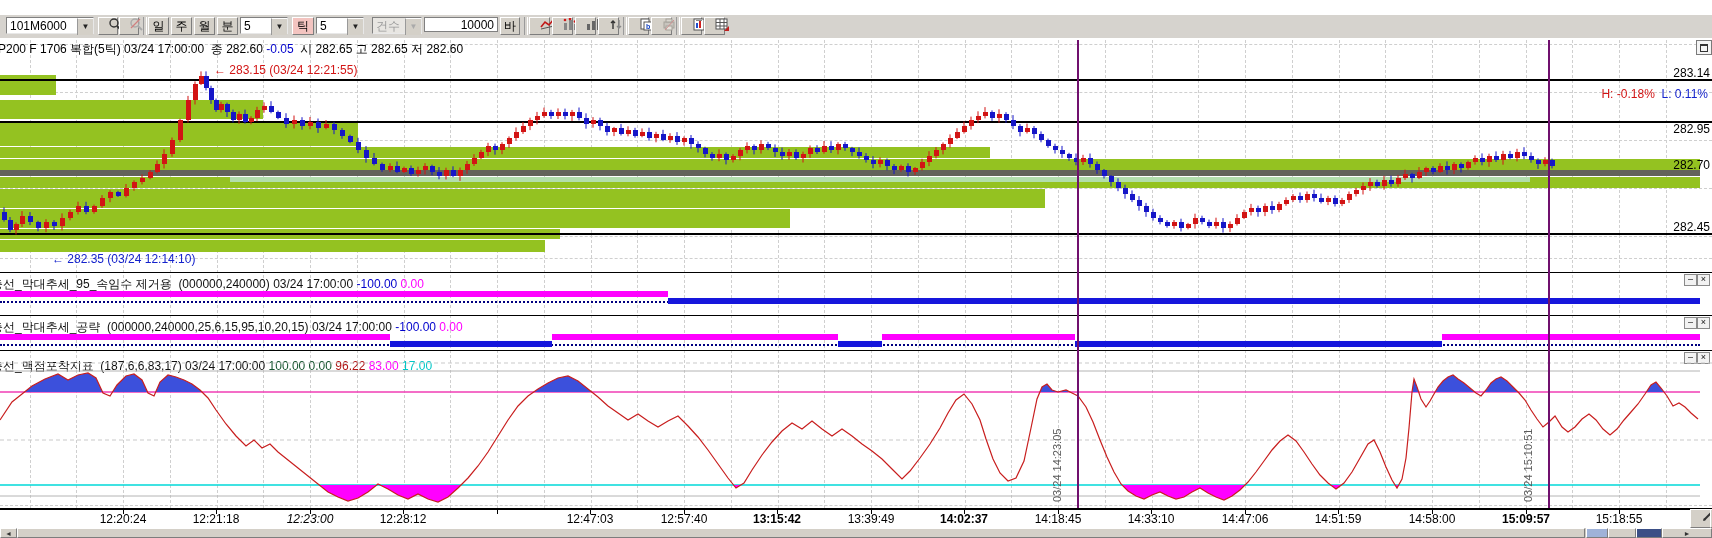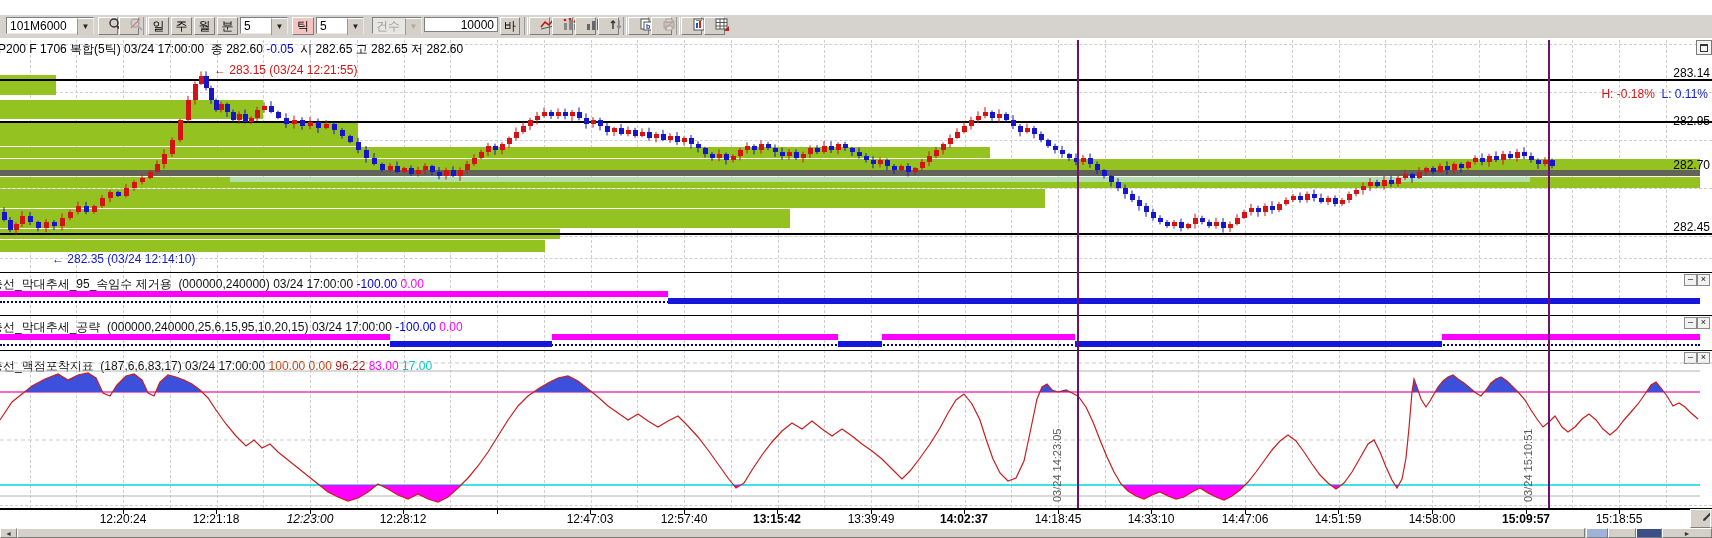--- a/index.html
+++ b/index.html
@@ -225,21 +225,21 @@
         <div class="band" style="left: 0px; top: 151px; width: 1045px; height: 19px; background: rgb(148, 194, 33);"></div>
         <div class="band" style="left: 0px; top: 171px; width: 790px; height: 19px; background: rgb(148, 194, 33);"></div>
         <div class="band" style="left: 0px; top: 191px; width: 560px; height: 10px; background: rgb(148, 194, 33);"></div>
         <div class="band" style="left: 0px; top: 202px; width: 545px; height: 12px; background: rgb(148, 194, 33);"></div>
         <div class="teal" style="left: 230px; top: 139px; width: 1300px; height: 5px;"></div>
       </div>
     <div id="plines">
         <div class="priceline" style="left: 0px; top: 41px; width: 1712px;"></div>
         <div class="plabel" style="top: 28px;">283.14</div>
         <div class="priceline" style="left: 0px; top: 83px; width: 1712px;"></div>
-        <div class="plabel" style="top: 76px;">282.95</div>
+        <div class="plabel" style="top: 84px;">282.95</div>
         <div class="grayline" style="left: 0px; top: 132px; width: 1700px; height: 6px;"></div>
         <div class="plabel" style="top: 120px;">282.70</div>
         <div class="priceline" style="left: 0px; top: 195px; width: 1712px;"></div>
         <div class="plabel" style="top: 182px;">282.45</div>
       </div>
 
     <svg id="candles" width="1712" height="215" style="left:0;top:22px;">
         <line x1="4" y1="147.4" x2="4" y2="161.6" stroke="#1616c8" stroke-width="1"></line>
         <rect x="2" y="152" width="5" height="8" fill="#1616c8"></rect>
         <line x1="10" y1="157.0" x2="10" y2="172.2" stroke="#1616c8" stroke-width="1"></line>
@@ -737,21 +737,21 @@
       <span>(000000,240000,25,6,15,95,10,20,15)</span>
       <span>03/24 17:00:00</span>
       <span style="color:#0000cc;">-100.00</span>
       <span style="color:#ff00ff;">0.00</span>
     </div>
 
     <div class="ptitle" style="left:-9px;top:320px;">
       <span>충선_맥점포착지표</span>&nbsp;
       <span>(187,6,6,83,17)</span>
       <span>03/24 17:00:00</span>
-      <span style="color:#c2410c;">100.00 0.00</span>
+      <span style="color:#14532d;">100.00 0.00</span>
       <span style="color:#b01414;">96.22</span>
       <span style="color:#ff00ff;">83.00</span>
       <span style="color:#00c8c8;">17.00</span>
     </div>
 
     <div id="segholder">
         <div class="dotted" style="left: 0px; top: 263px; width: 1700px;"></div>
         <div class="seg" style="left: 0px; top: 253px; width: 668px; background: rgb(255, 0, 255);"></div>
         <div class="seg" style="left: 668px; top: 260px; width: 1032px; background: rgb(22, 22, 220);"></div>
         <div class="dotted" style="left: 0px; top: 306px; width: 1700px;"></div>

